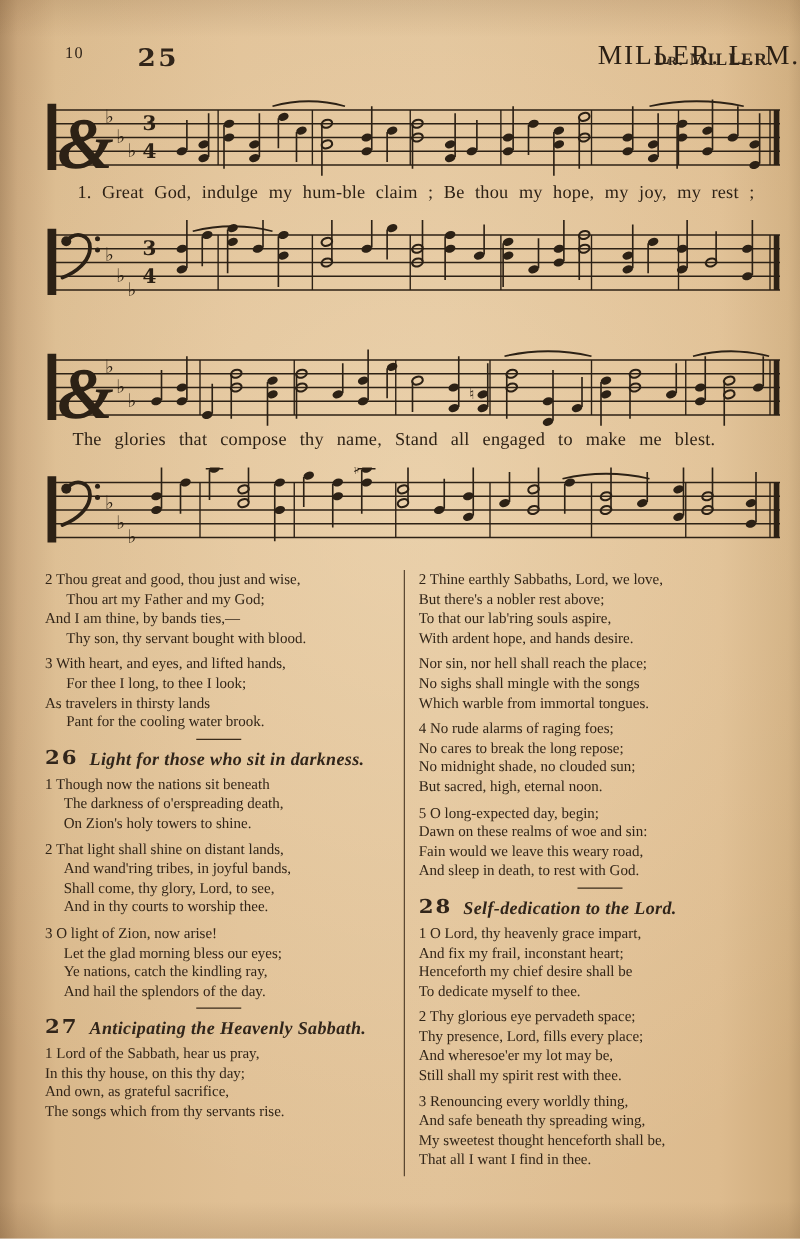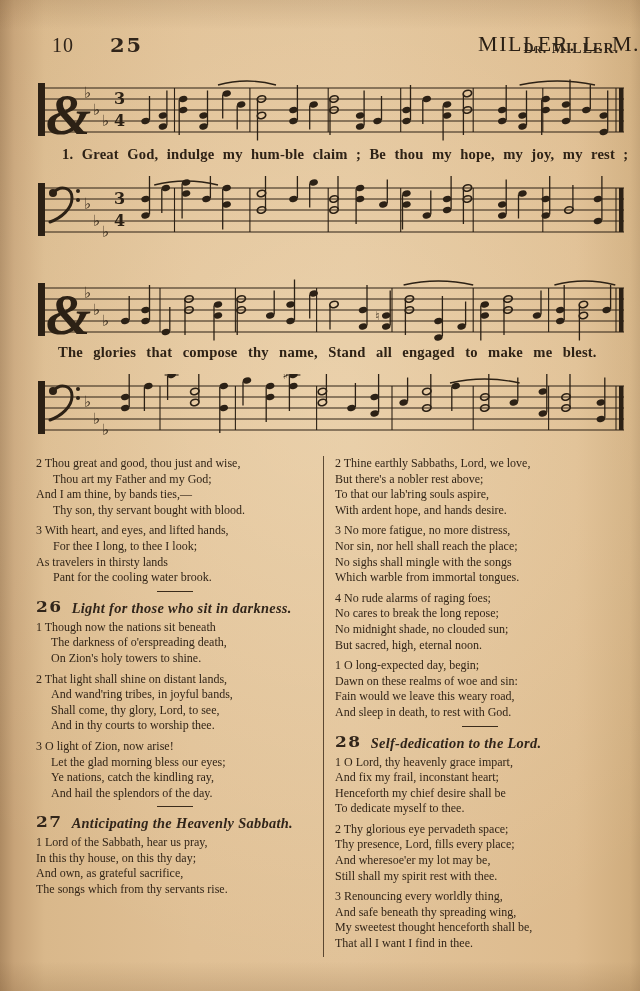--- a/index.html
+++ b/index.html
@@ -5,31 +5,31 @@
   html,body{margin:0;padding:0;}
   body{width:640px;height:991px;overflow:hidden;position:relative;
        font-family:"Liberation Serif", serif;}
   .page{position:absolute;inset:0;width:640px;height:991px;
     background:
       radial-gradient(120% 90% at 52% 40%, rgba(255,242,214,0.30), rgba(0,0,0,0) 65%),
       linear-gradient(180deg, rgba(110,75,40,.16) 0, rgba(0,0,0,0) 3%, rgba(0,0,0,0) 97%, rgba(110,75,40,.18) 100%),
       linear-gradient(90deg, #ad8a62 0, #c7a378 2.2%, #d9b88b 7%, #e0c095 30%, #e1c298 55%, #ddbb8e 90%, #d0ad7e 98.5%, #c2a073 100%);
     color:#31251a;}
   
-  .hdr-pagenum{position:absolute;left:52px;top:34px;font-size:20px;letter-spacing:1px;}
+  .hdr-pagenum{position:absolute;left:52px;top:34px;font-size:13px;letter-spacing:1px;}
   .hdr-hymnnum{position:absolute;left:110px;top:33px;font-size:21px;font-weight:700;
     font-family:"DejaVu Serif", serif;letter-spacing:2px;transform:scaleY(.92);}
   .hdr-title{position:absolute;left:0;right:0;top:31px;text-align:right;
     font-size:22px;letter-spacing:1.5px;color:#2a1f14;}
   .hdr-composer{position:absolute;right:21px;top:41px;font-size:14px;font-weight:700;
     font-variant:small-caps;letter-spacing:1px;color:#32261a;}
   
   .system{position:absolute;left:0;width:640px;height:74px;}
   .system svg{display:block;}
-  .lyricline{position:absolute;font-size:14.6px;font-weight:700;color:#2e2216;
+  .lyricline{position:absolute;font-size:14.6px;font-weight:400;color:#2e2216;
     white-space:nowrap;letter-spacing:.2px;}
   #lyric1{left:62px;top:146px;word-spacing:4.5px;}
   #lyric2{left:58px;top:344px;word-spacing:6.5px;}
   
   .columns{position:absolute;left:36px;top:456px;width:590px;display:flex;}
   .col{box-sizing:border-box;}
   .col.left{width:287px;padding-right:10px;}
   .col-divider{width:1px;background:rgba(58,40,22,.8);align-self:stretch;}
   .col.right{width:300px;padding-left:11px;}
   .vline{font-size:12px;line-height:15.6px;color:#322518;white-space:nowrap;}
@@ -634,33 +634,32 @@
       </div>
     <div class="col-divider"></div>
     <div class="col right">
         <div class="verse indent-flush">
           <div class="vline">2 Thine earthly Sabbaths, Lord, we love,</div>
           <div class="vline">But there's a nobler rest above;</div>
           <div class="vline">To that our lab'ring souls aspire,</div>
           <div class="vline">With ardent hope, and hands desire.</div>
         </div>
         <div class="verse indent-flush">
-          <div class="vline">3 No more fatigue, no more distress,</div>
           <div class="vline">Nor sin, nor hell shall reach the place;</div>
           <div class="vline">No sighs shall mingle with the songs</div>
           <div class="vline">Which warble from immortal tongues.</div>
         </div>
         <div class="verse indent-flush">
           <div class="vline">4 No rude alarms of raging foes;</div>
           <div class="vline">No cares to break the long repose;</div>
           <div class="vline">No midnight shade, no clouded sun;</div>
           <div class="vline">But sacred, high, eternal noon.</div>
         </div>
         <div class="verse indent-flush">
-          <div class="vline">1 O long-expected day, begin;</div>
+          <div class="vline">5 O long-expected day, begin;</div>
           <div class="vline">Dawn on these realms of woe and sin:</div>
           <div class="vline">Fain would we leave this weary road,</div>
           <div class="vline">And sleep in death, to rest with God.</div>
         </div>
         <div class="rule"></div>
         <div class="hymn-head"><span class="hnum">28</span><span class="htitle">Self-dedication to the Lord.</span></div>
         <div class="verse indent-flush">
           <div class="vline">1 O Lord, thy heavenly grace impart,</div>
           <div class="vline">And fix my frail, inconstant heart;</div>
           <div class="vline">Henceforth my chief desire shall be</div>

